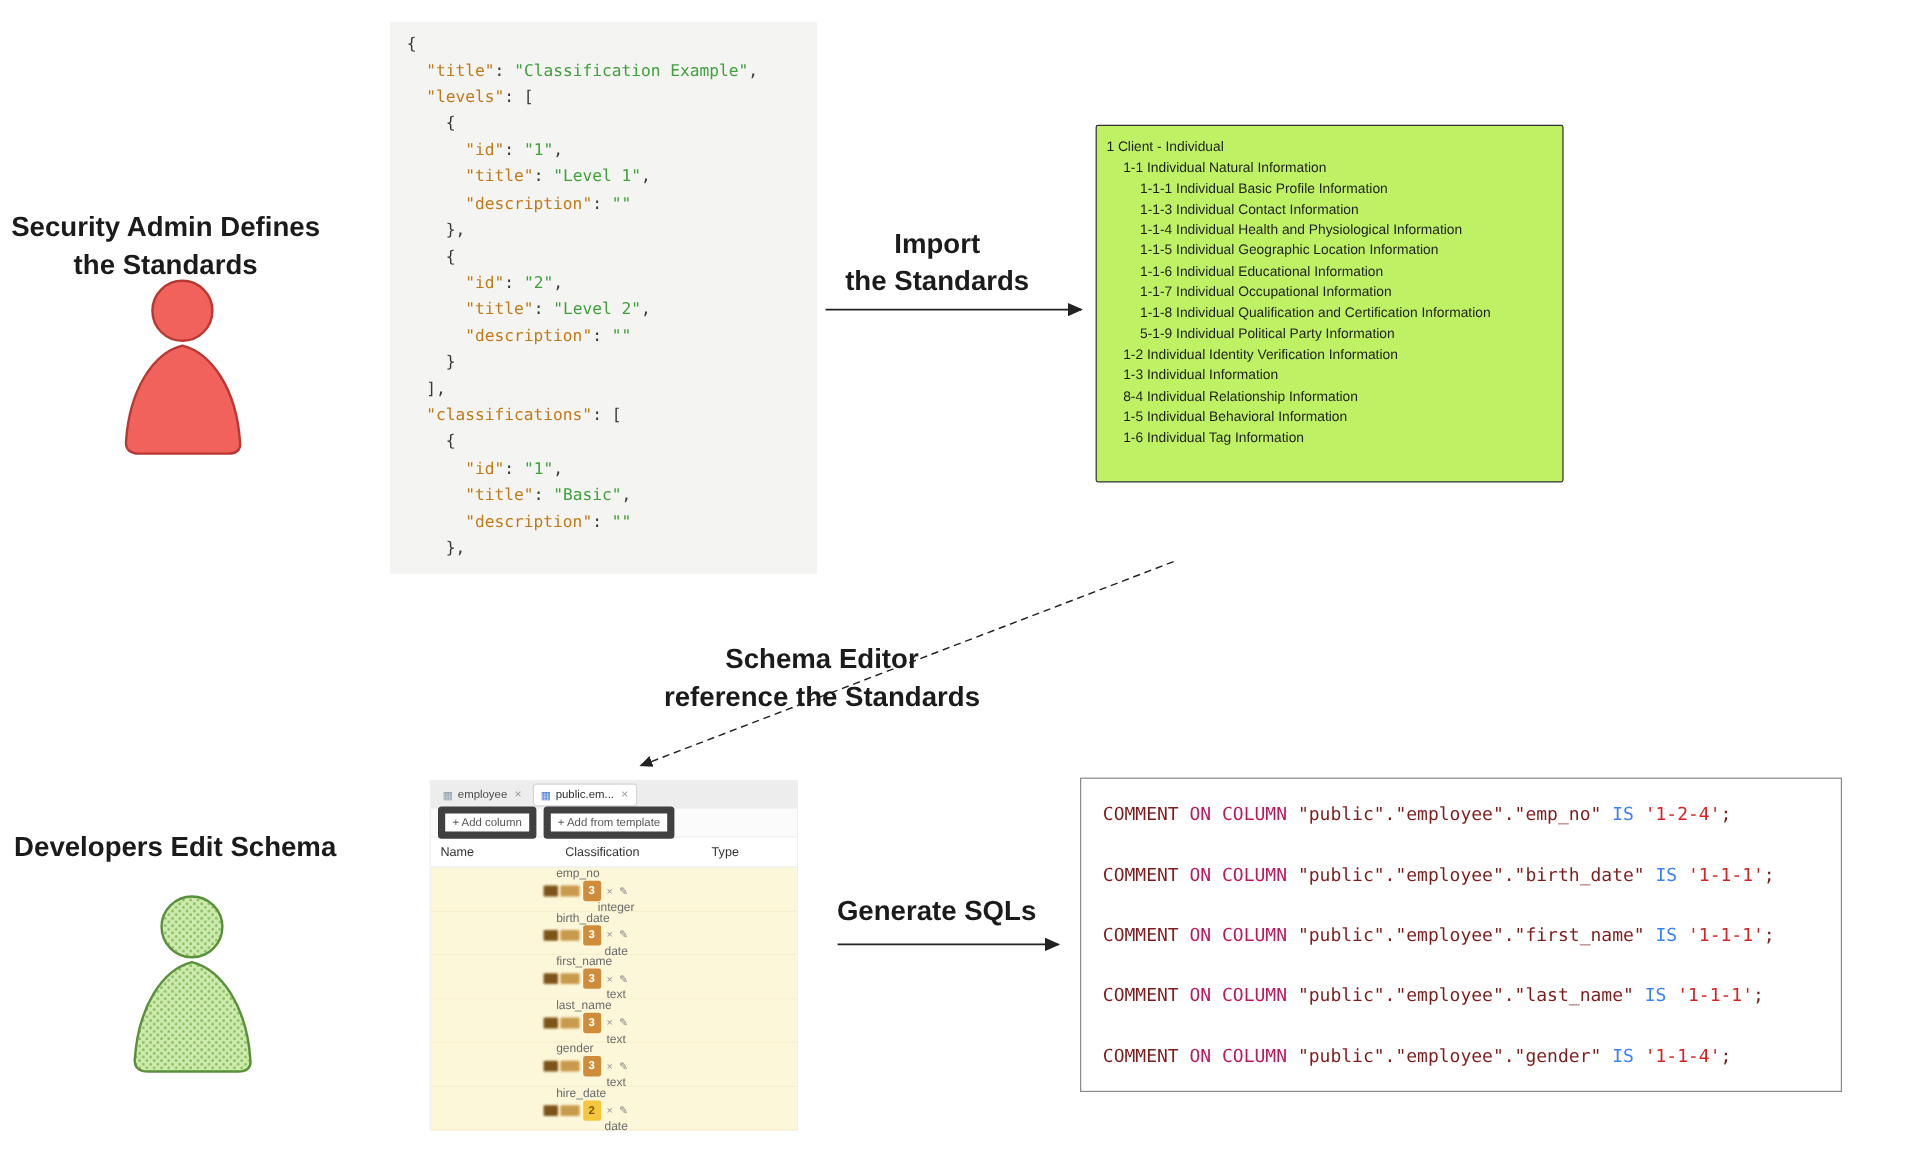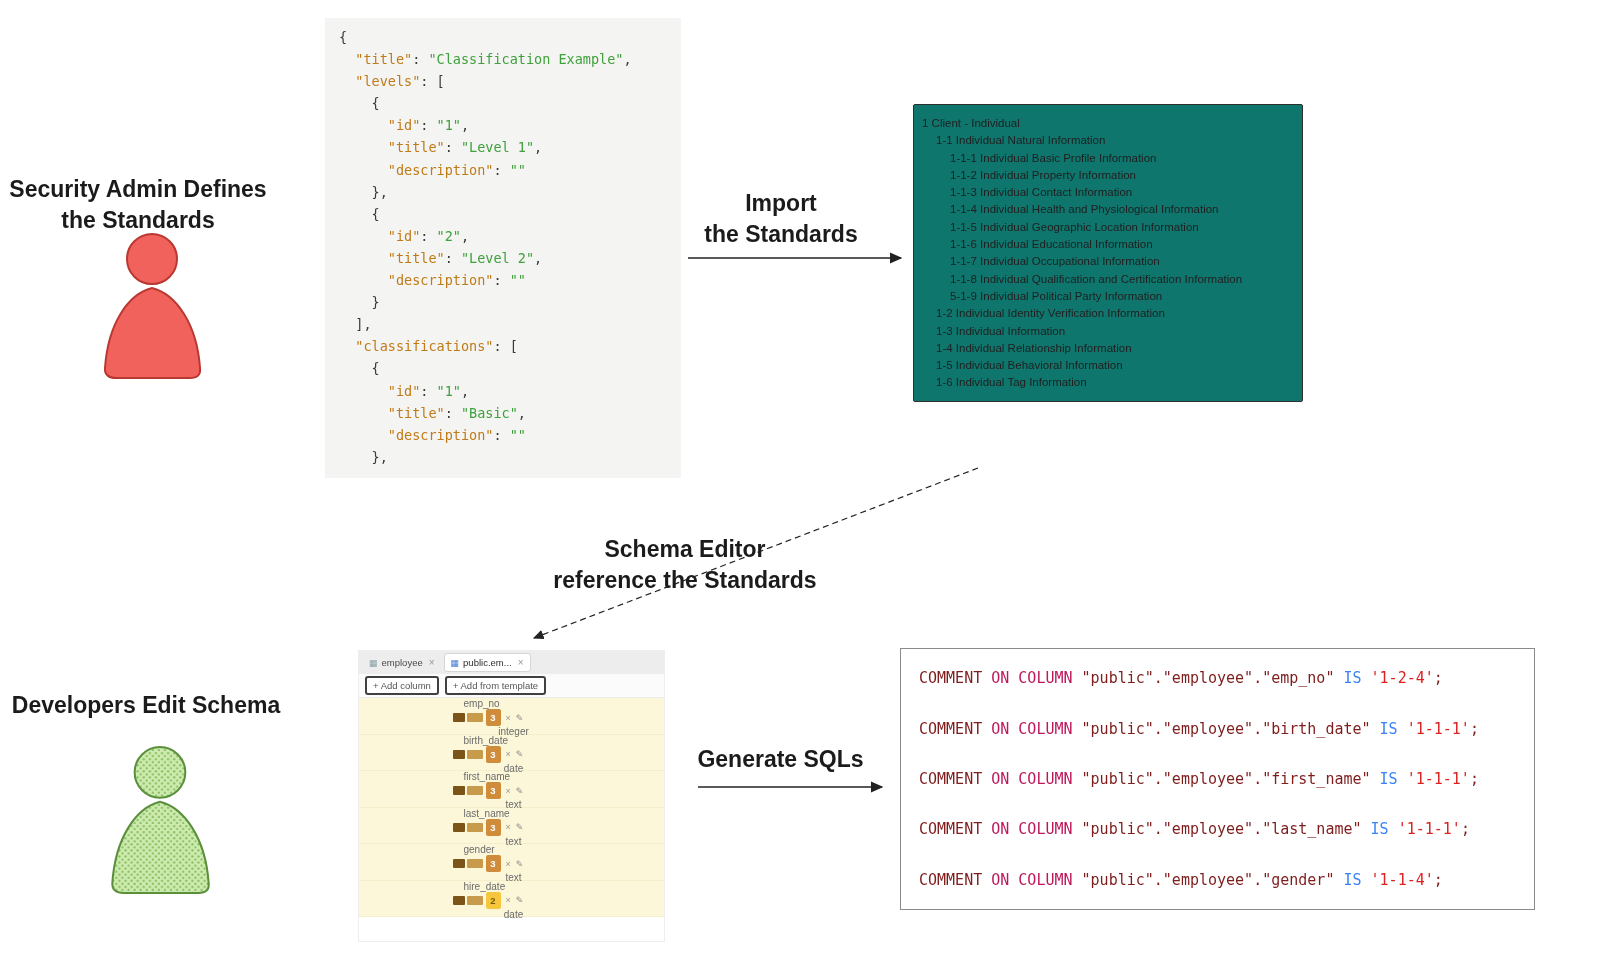--- a/index.html
+++ b/index.html
@@ -21,21 +21,21 @@
   .code-panel { position:absolute; left:325px; top:18px; width:356px; height:460px;
                 background:#f4f4f2; padding:8px 14px;
                 font-family:"DejaVu Sans Mono", monospace; font-size:13.5px; }
   .code-line { white-space:pre; line-height:22.1px; }
   .tok-k { color:#c07a18; }
   .tok-s { color:#3fa03c; }
   .tok-p { color:#3a3a3a; }
 
   
   .tree-panel { position:absolute; left:913px; top:104px; width:390px; height:298px;
-                background:#0f766e; border:1px solid #2e2e2e; border-radius:2px;
+                background:#bef264; border:1px solid #2e2e2e; border-radius:2px;
                 padding:10px 8px; font-size:11.5px; line-height:17.3px; color:#1f1f1f; }
   .tree-item { white-space:nowrap; }
   .tree-item.indent-1 { padding-left:14px; }
   .tree-item.indent-2 { padding-left:28px; }
 
   
   .sql-panel { position:absolute; left:900px; top:648px; width:635px; height:262px;
                background:#fff; border:1px solid #8a8a8a; padding:4px 18px;
                font-family:"DejaVu Sans Mono", monospace; font-size:15px;
                display:flex; flex-direction:column; justify-content:space-around; }
@@ -52,21 +52,21 @@
              background:#ededed; padding:0 4px; }
   .tab { display:flex; align-items:center; gap:4px; padding:3px 6px; border-radius:3px;
          color:#4a4a4a; font-size:9.5px; cursor:default; }
   .tab.active { background:#fff; border:1px solid #d6d6d6; color:#2c2c2c; }
   .tab-icon { font-size:9px; }
   .ti-gray { color:#8aa0a8; }
   .ti-blue { color:#4a7fd6; }
   .tab-close { color:#999; font-size:10px; margin-left:2px; }
   .toolbar { display:flex; gap:6px; align-items:center; height:24px;
              background:#fbfbfb; border-bottom:1px solid #ececec; padding:0 6px; }
-  .btn { border:2px solid #404040; border-radius:3px; background:#fff; color:#555;
+  .btn { border:6px solid #404040; border-radius:3px; background:#fff; color:#555;
          font-size:9.5px; padding:2px 6px; }
   .grid-head { display:flex; align-items:center; height:25px; background:#fff;
                border-bottom:1px solid #e8e8e8; color:#333; font-size:10.5px; }
   .cell-name { width:112px; padding-left:8px; }
   .cell-class { width:118px; display:flex; align-items:center; }
   .cell-type { flex:1; padding-left:4px; }
   .se-row { display:flex; align-items:center; height:36.5px; background:#fcf7d9;
             border-bottom:1px solid #f5eecb; color:#6b6b6b; font-size:10px;flex-direction:column; }
   .chip { display:inline-block; height:9px; border-radius:1px; filter:blur(0.7px); }
   .chip-a { width:12px; background:#7d5417; }
@@ -130,31 +130,30 @@
   <div class="flow-label" style="left:692px; top:188px; width:178px;">
     <div>Import</div>
     <div>the Standards</div>
   </div>
 
   <div class="tree-panel">
     <div>
         <div class="tree-item indent-0">1 Client - Individual</div>
         <div class="tree-item indent-1">1-1 Individual Natural Information</div>
         <div class="tree-item indent-2">1-1-1 Individual Basic Profile Information</div>
-        <div class="tree-item indent-2">1-1-2 Individual Property Information</div>
         <div class="tree-item indent-2">1-1-3 Individual Contact Information</div>
         <div class="tree-item indent-2">1-1-4 Individual Health and Physiological Information</div>
         <div class="tree-item indent-2">1-1-5 Individual Geographic Location Information</div>
         <div class="tree-item indent-2">1-1-6 Individual Educational Information</div>
         <div class="tree-item indent-2">1-1-7 Individual Occupational Information</div>
         <div class="tree-item indent-2">1-1-8 Individual Qualification and Certification Information</div>
         <div class="tree-item indent-2">5-1-9 Individual Political Party Information</div>
         <div class="tree-item indent-1">1-2 Individual Identity Verification Information</div>
         <div class="tree-item indent-1">1-3 Individual Information</div>
-        <div class="tree-item indent-1">1-4 Individual Relationship Information</div>
+        <div class="tree-item indent-1">8-4 Individual Relationship Information</div>
         <div class="tree-item indent-1">1-5 Individual Behavioral Information</div>
         <div class="tree-item indent-1">1-6 Individual Tag Information</div>
       </div>
   </div>
 
   <div class="flow-label" style="left:525px; top:534px; width:320px;">
     <div>Schema Editor</div>
     <div>reference the Standards</div>
   </div>
 
@@ -183,20 +182,25 @@
       <div class="tab active">
         <span class="tab-icon ti-blue">▦</span>
         <span>public.em...</span>
         <span class="tab-close">×</span>
       </div>
     </div>
     <div class="toolbar">
       <button class="btn">+ Add column</button>
       <button class="btn">+ Add from template</button>
     </div>
+    <div class="grid-head">
+      <div class="cell-name">Name</div>
+      <div class="cell-class">Classification</div>
+      <div class="cell-type">Type</div>
+    </div>
     <div>
         <div class="se-row">
           <div class="cell-name">emp_no</div>
           <div class="cell-class">
             <span class="chip chip-a"></span>
             <span class="chip chip-b"></span>
             <span class="badge" style="background: rgb(207, 140, 58); color: rgb(255, 255, 255);">3</span>
             <span class="row-x">×</span>
             <span class="row-pencil">✎</span>
           </div>

